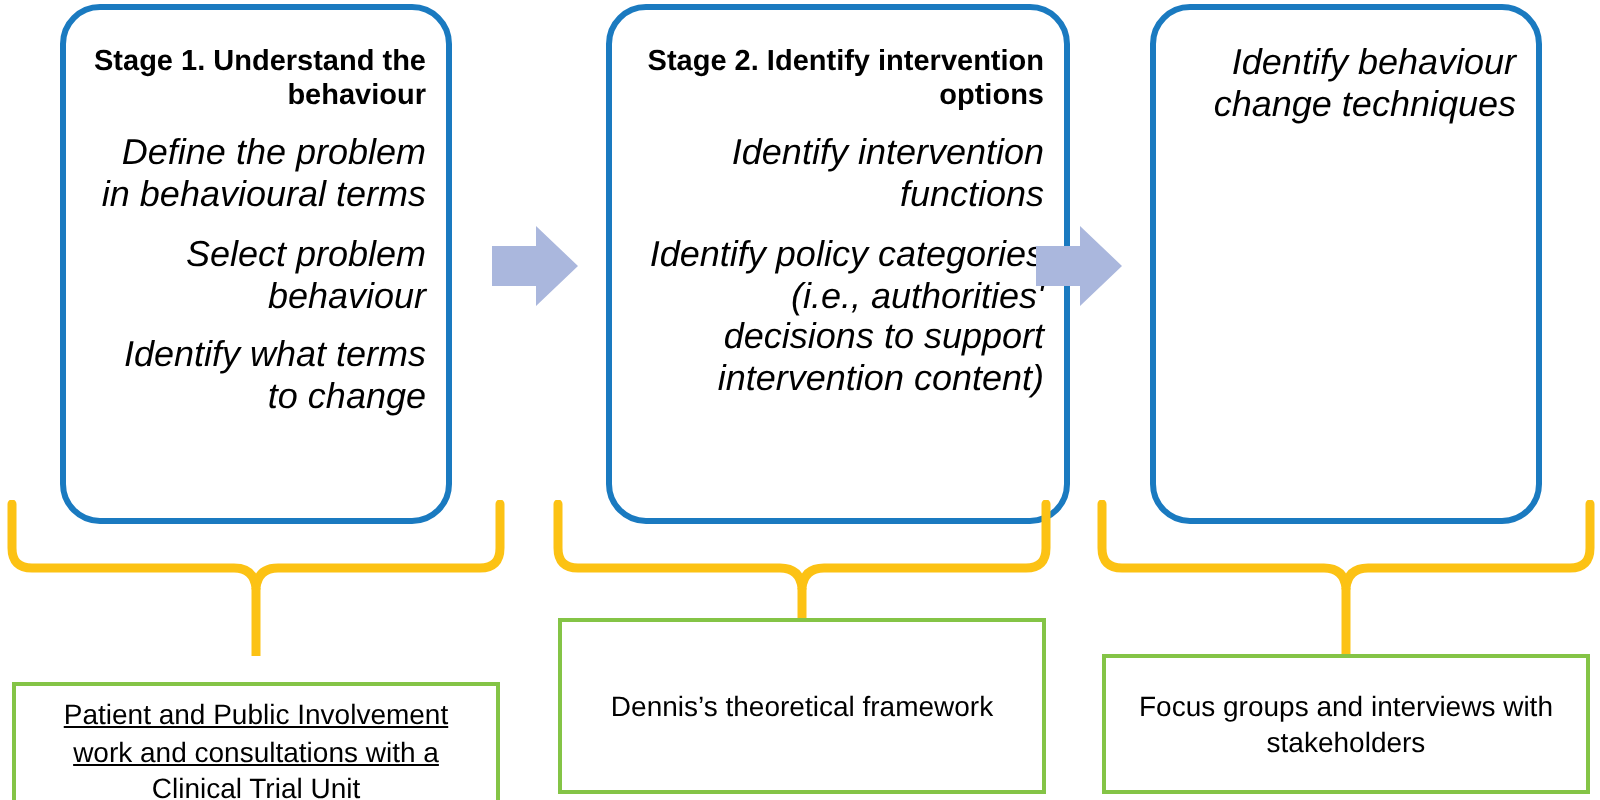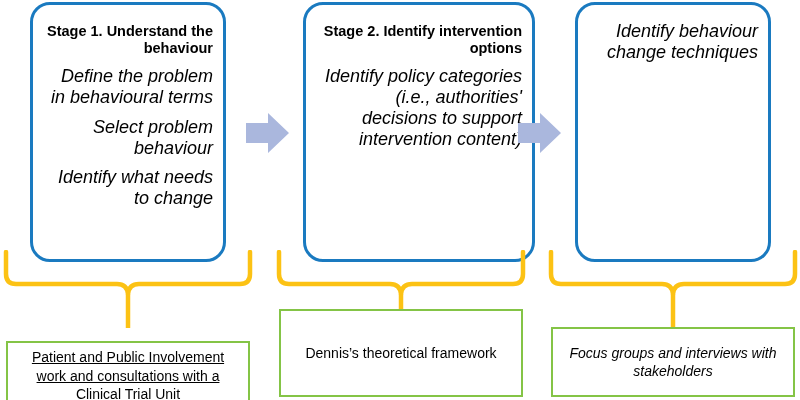--- a/index.html
+++ b/index.html
@@ -83,33 +83,34 @@
 </head>
 <body>
 
 <div id="diagram">
 
   <div class="stage-card col1" style="left:30px; top:2px; width:196px; height:260px;">
     <div class="stage-title">Stage 1. Understand the behaviour</div>
     <div class="stage-items">
       <div class="stage-item">Define the problem in behavioural terms</div>
       <div class="stage-item">Select problem behaviour</div>
-      <div class="stage-item">Identify what needs to change</div>
+      <div class="stage-item">Identify what terms to change</div>
     </div>
   </div>
 
   <div class="flow-arrow" style="left:246px; top:110px;">
     <svg width="44" height="46" viewBox="0 0 44 46" aria-hidden="true">
       <polygon points="0,13 22,13 22,3 43,23 22,43 22,33 0,33" fill="#aab7dd"></polygon>
     </svg>
   </div>
 
   <div class="stage-card col2" style="left:303px; top:2px; width:232px; height:260px;">
     <div class="stage-title">Stage 2. Identify intervention options</div>
     <div class="stage-items">
+      <div class="stage-item">Identify intervention functions</div>
       <div class="stage-item">Identify policy categories (i.e., authorities' decisions to support intervention content)</div>
     </div>
   </div>
 
   <div class="flow-arrow" style="left:518px; top:110px;">
     <svg width="44" height="46" viewBox="0 0 44 46" aria-hidden="true">
       <polygon points="0,13 22,13 22,3 43,23 22,43 22,33 0,33" fill="#aab7dd"></polygon>
     </svg>
   </div>
 
@@ -144,17 +145,17 @@
   </div>
 
   <div class="evidence-box" style="left:6px; top:341px; width:244px; height:70px;text-decoration:underline;">
     <div class="evidence-text">Patient and Public Involvement work and consultations with a Clinical Trial Unit</div>
   </div>
 
   <div class="evidence-box" style="left:279px; top:309px; width:244px; height:88px;">
     <div class="evidence-text">Dennis’s theoretical framework</div>
   </div>
 
-  <div class="evidence-box" style="left:551px; top:327px; width:244px; height:70px;font-style:italic;">
+  <div class="evidence-box" style="left:551px; top:327px; width:244px; height:70px;">
     <div class="evidence-text">Focus groups and interviews with stakeholders</div>
   </div>
 
 </div>
 
 </body></html>

